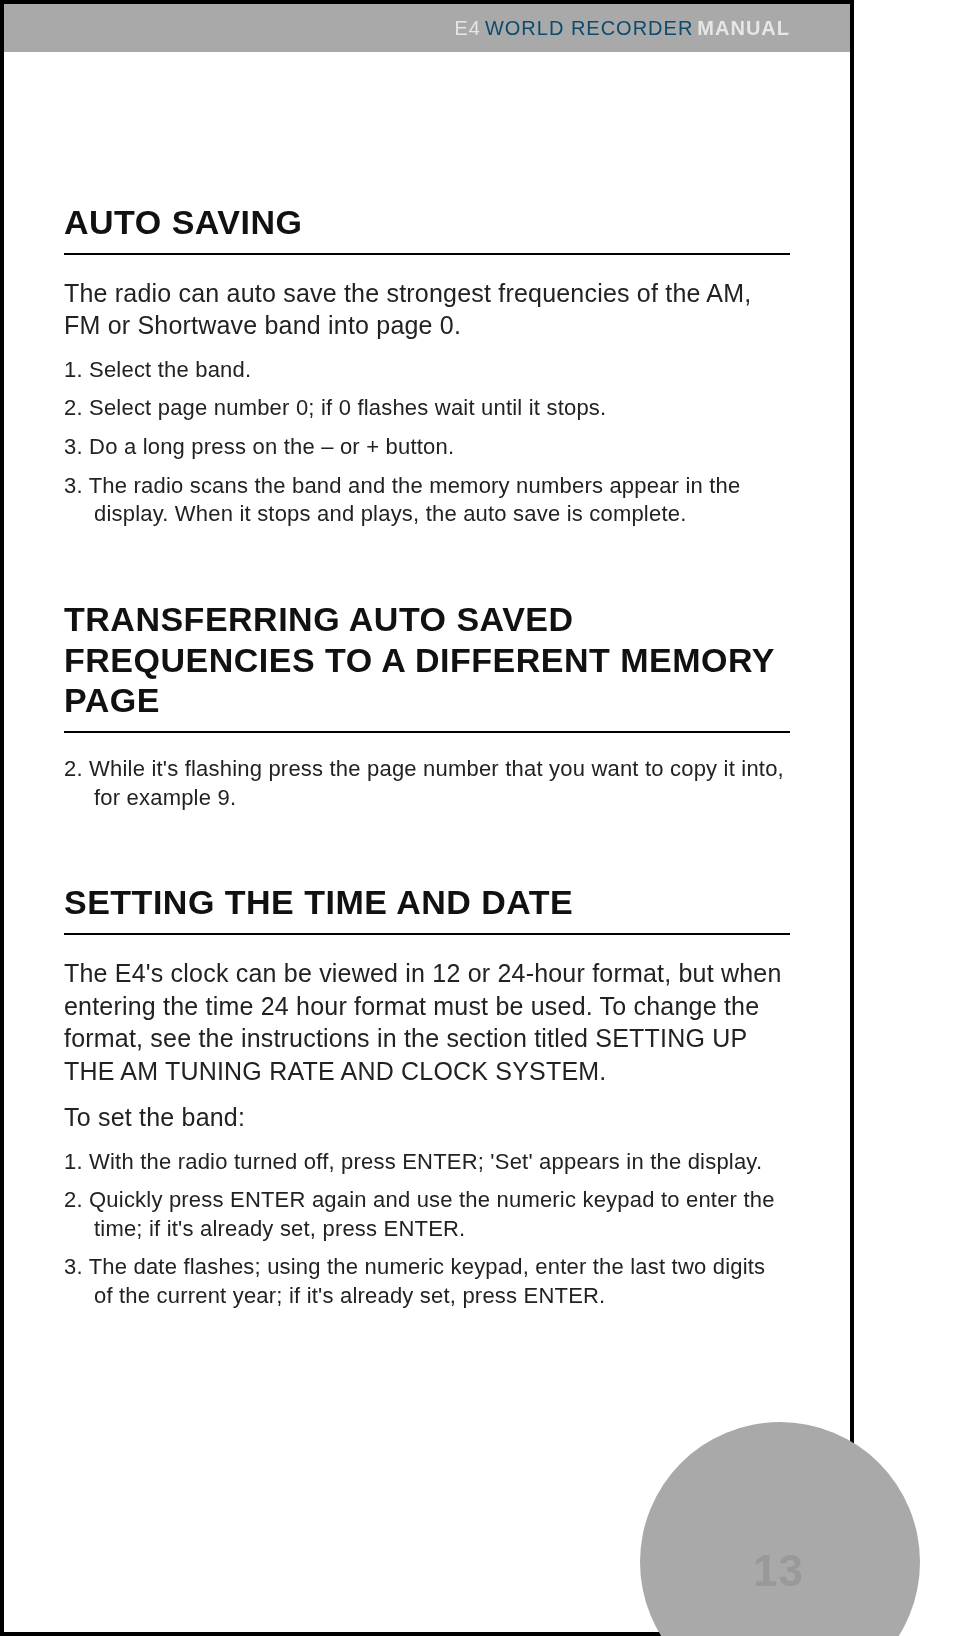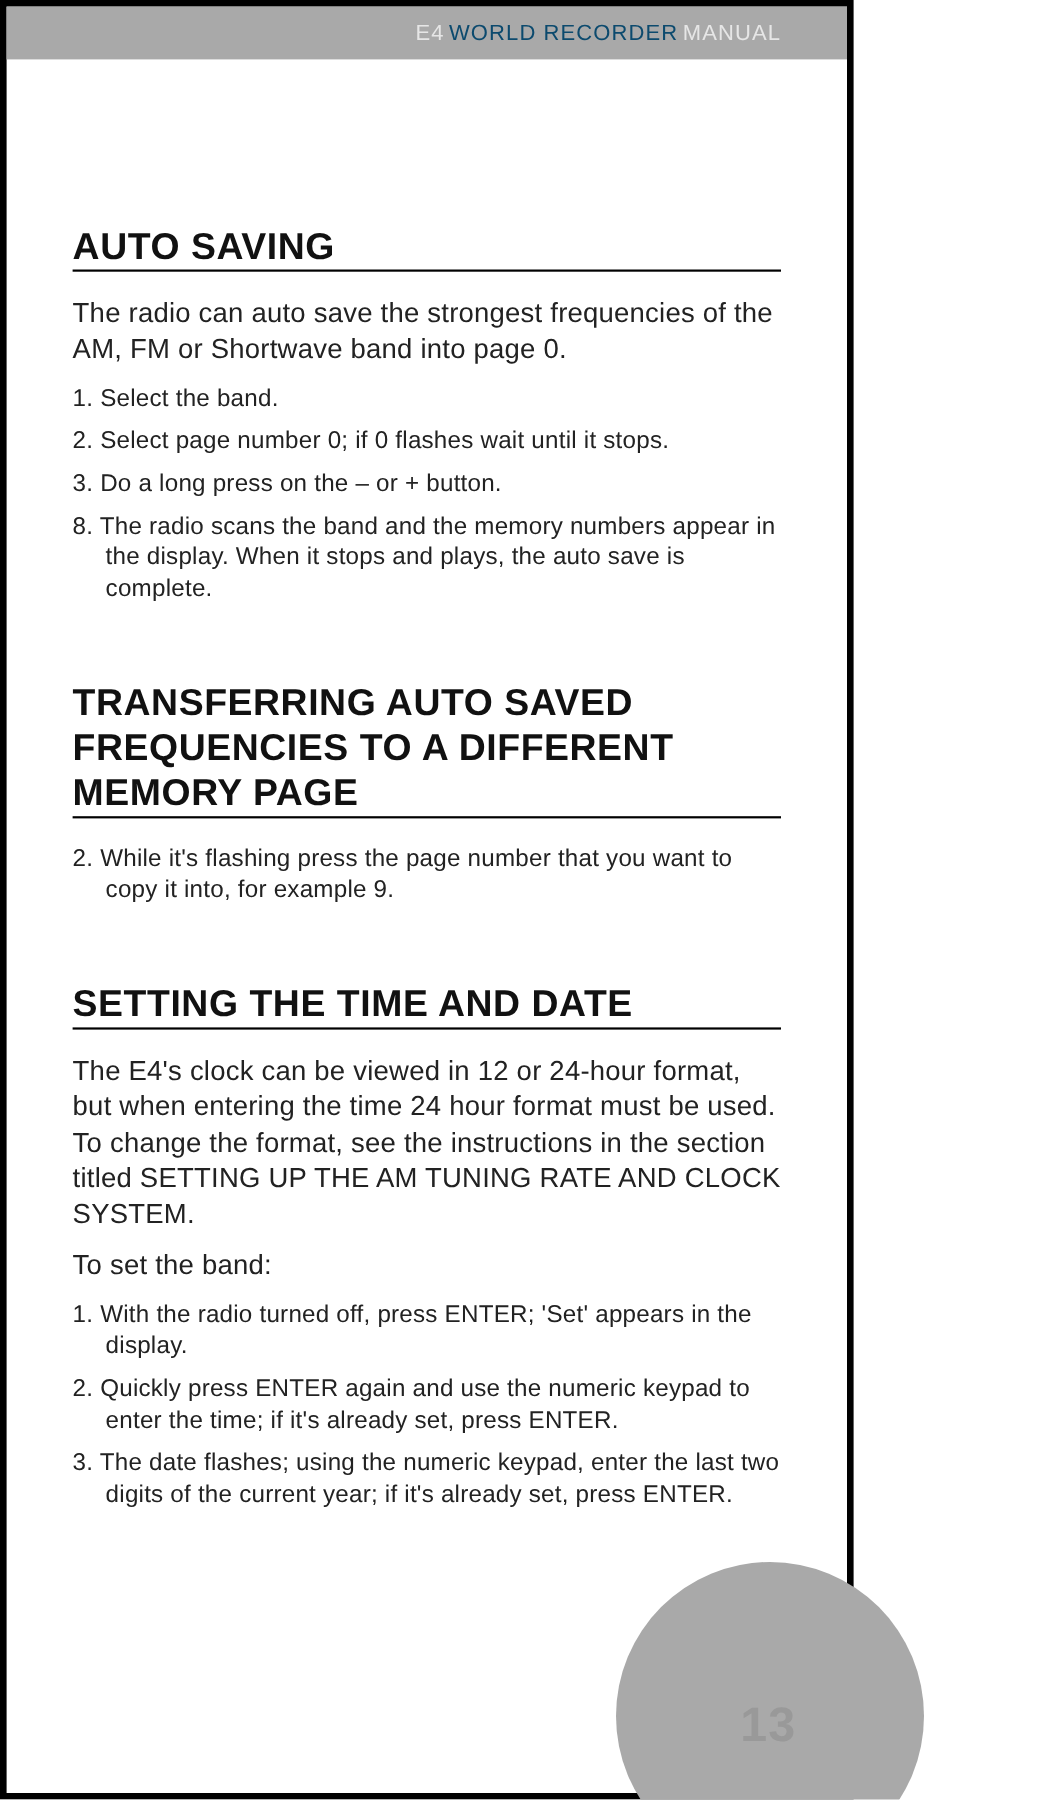--- a/index.html
+++ b/index.html
@@ -4,52 +4,53 @@
 <style>
   * { box-sizing: border-box; margin: 0; padding: 0; }
   html, body { width: 954px; height: 1636px; }
   body {
     font-family: Arial, Helvetica, sans-serif;
     position: relative;
     background: #fff;
     overflow: hidden;
   }
   .page {
-    width: 776px;
+    width: 854px;
     height: 1636px;
-    border: 6px solid #000000;
+    border: 4px solid #000000;
     position: relative;
     background: #fff;
   }
   .header-bar {
     width: 100%;
     height: 48px;
     background: #a9a9a9;
     display: flex;
     align-items: center;
     justify-content: flex-end;
     padding-right: 60px;
     font-size: 20px;
     letter-spacing: 1px;
     font-family: Arial, sans-serif;
     color: #e6e6e6;
   }
   .header-bar .hb-prefix { color: #e6e6e6; font-weight: 400; }
   .header-bar .hb-main { color: #0c4a6e; font-weight: 500; margin: 0 4px; }
-  .header-bar .hb-suffix { color: #e6e6e6; font-weight: 400; }
+  .header-bar .hb-suffix { color: #e6e6e6; font-weight: 700; }
   .content {
     padding: 150px 60px 0 60px;
   }
   .section { margin-bottom: 70px; }
   .sec-heading {
     font-family: Arial, sans-serif;
     font-weight: 900;
     font-size: 34px;
     letter-spacing: 0.5px;
     color: #111;
+    padding-bottom: 10px;
     border-bottom: 2.5px solid #000;
     margin-bottom: 22px;
     line-height: 1.2;
     font-stretch: condensed;
   }
   .body-text {
     font-size: 25px;
     color: #222;
     line-height: 1.3;
     margin-bottom: 14px;
@@ -100,21 +101,21 @@
 
   <div class="content">
 
     <div class="section">
       <h2 class="sec-heading">AUTO SAVING</h2>
       <p class="body-text">The radio can auto save the strongest frequencies of the AM, FM or Shortwave band into page 0.</p>
       <div class="ol">
         <div class="li">1. Select the band.</div>
         <div class="li">2. Select page number 0; if 0 flashes wait until it stops.</div>
         <div class="li">3. Do a long press on the – or + button.</div>
-        <div class="li">8. The radio scans the band and the memory numbers appear in the display. When it stops and plays, the auto save is complete.</div>
+        <div class="li">3. The radio scans the band and the memory numbers appear in the display. When it stops and plays, the auto save is complete.</div>
       </div>
     </div>
 
     <div class="section">
       <h2 class="sec-heading">TRANSFERRING AUTO SAVED FREQUENCIES TO A DIFFERENT MEMORY PAGE</h2>
       <div class="ol">
         <div class="li">2. While it's flashing press the page number that you want to copy it into, for example 9.</div>
       </div>
     </div>
 

